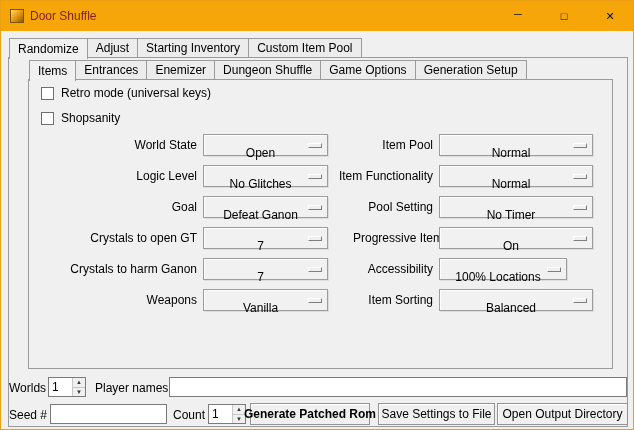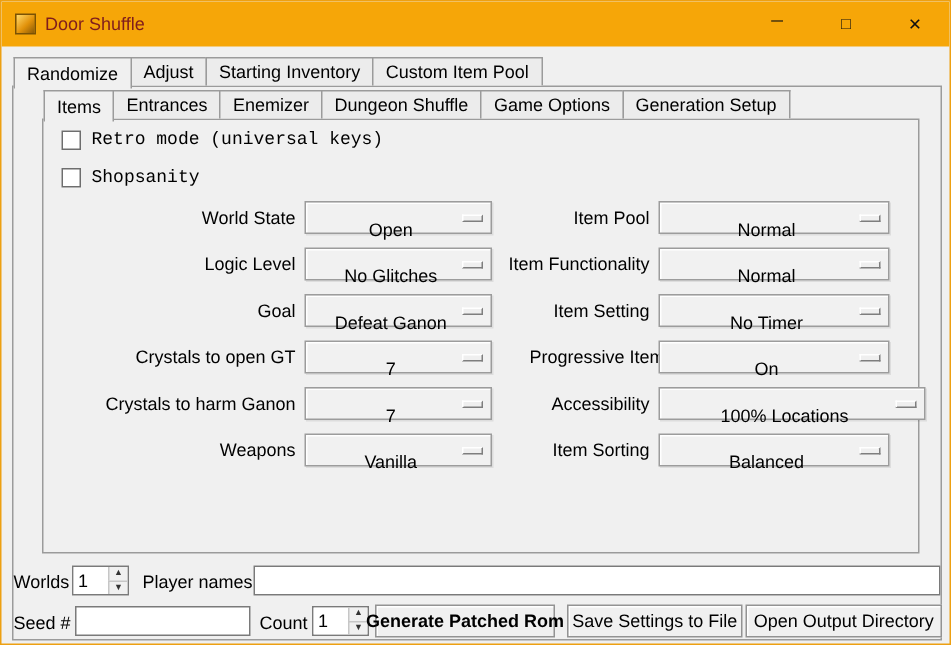--- a/index.html
+++ b/index.html
@@ -53,21 +53,21 @@
     margin-bottom: -2px;
     z-index: 6;
   }
   .pane {
     position: absolute;
     border: 1px solid #9b9b9b;
     background: #f0f0f0;
     z-index: 1;
   }
   
-  .checkbox-row { position: absolute; display: flex; align-items: flex-end; z-index: 2; font-family: Liberation Mono, monospace; }
+  .checkbox-row { position: absolute; display: flex; align-items: flex-end; z-index: 2; }
   .cb {
     width: 13px; height: 13px;
     background: #fff; border: 1px solid #6e6e6e;
     margin-right: 7px;
   }
   
   .field-label { position: absolute; text-align: right; height: 15px; z-index: 2; white-space: nowrap; }
   .dd {
     position: absolute; height: 22px;
     background: #f1f1f1;
@@ -203,34 +203,34 @@
     <span class="dd-text">Normal</span>
     <span class="dd-ind"></span>
   </div>
 
   <div class="field-label" style="left:296px; top:168px; width:136px;">Item Functionality</div>
   <div class="dd" style="left:438px; top:164px; width:154px;">
     <span class="dd-text">Normal</span>
     <span class="dd-ind"></span>
   </div>
 
-  <div class="field-label" style="left:296px; top:199px; width:136px;">Item Setting</div>
+  <div class="field-label" style="left:296px; top:199px; width:136px;">Pool Setting</div>
   <div class="dd" style="left:438px; top:195px; width:154px;">
     <span class="dd-text">No Timer</span>
     <span class="dd-ind"></span>
   </div>
 
   <div class="field-label" style="left:312px; top:230px; width:136px;">Progressive Items</div>
   <div class="dd" style="left:438px; top:226px; width:154px;">
     <span class="dd-text">On</span>
     <span class="dd-ind"></span>
   </div>
 
   <div class="field-label" style="left:296px; top:261px; width:136px;">Accessibility</div>
-  <div class="dd" style="left:438px; top:257px; width:178px;">
+  <div class="dd" style="left:438px; top:257px; width:128px;">
     <span class="dd-text">100% Locations</span>
     <span class="dd-ind"></span>
   </div>
 
   <div class="field-label" style="left:296px; top:292px; width:136px;">Item Sorting</div>
   <div class="dd" style="left:438px; top:288px; width:154px;">
     <span class="dd-text">Balanced</span>
     <span class="dd-ind"></span>
   </div>
 

